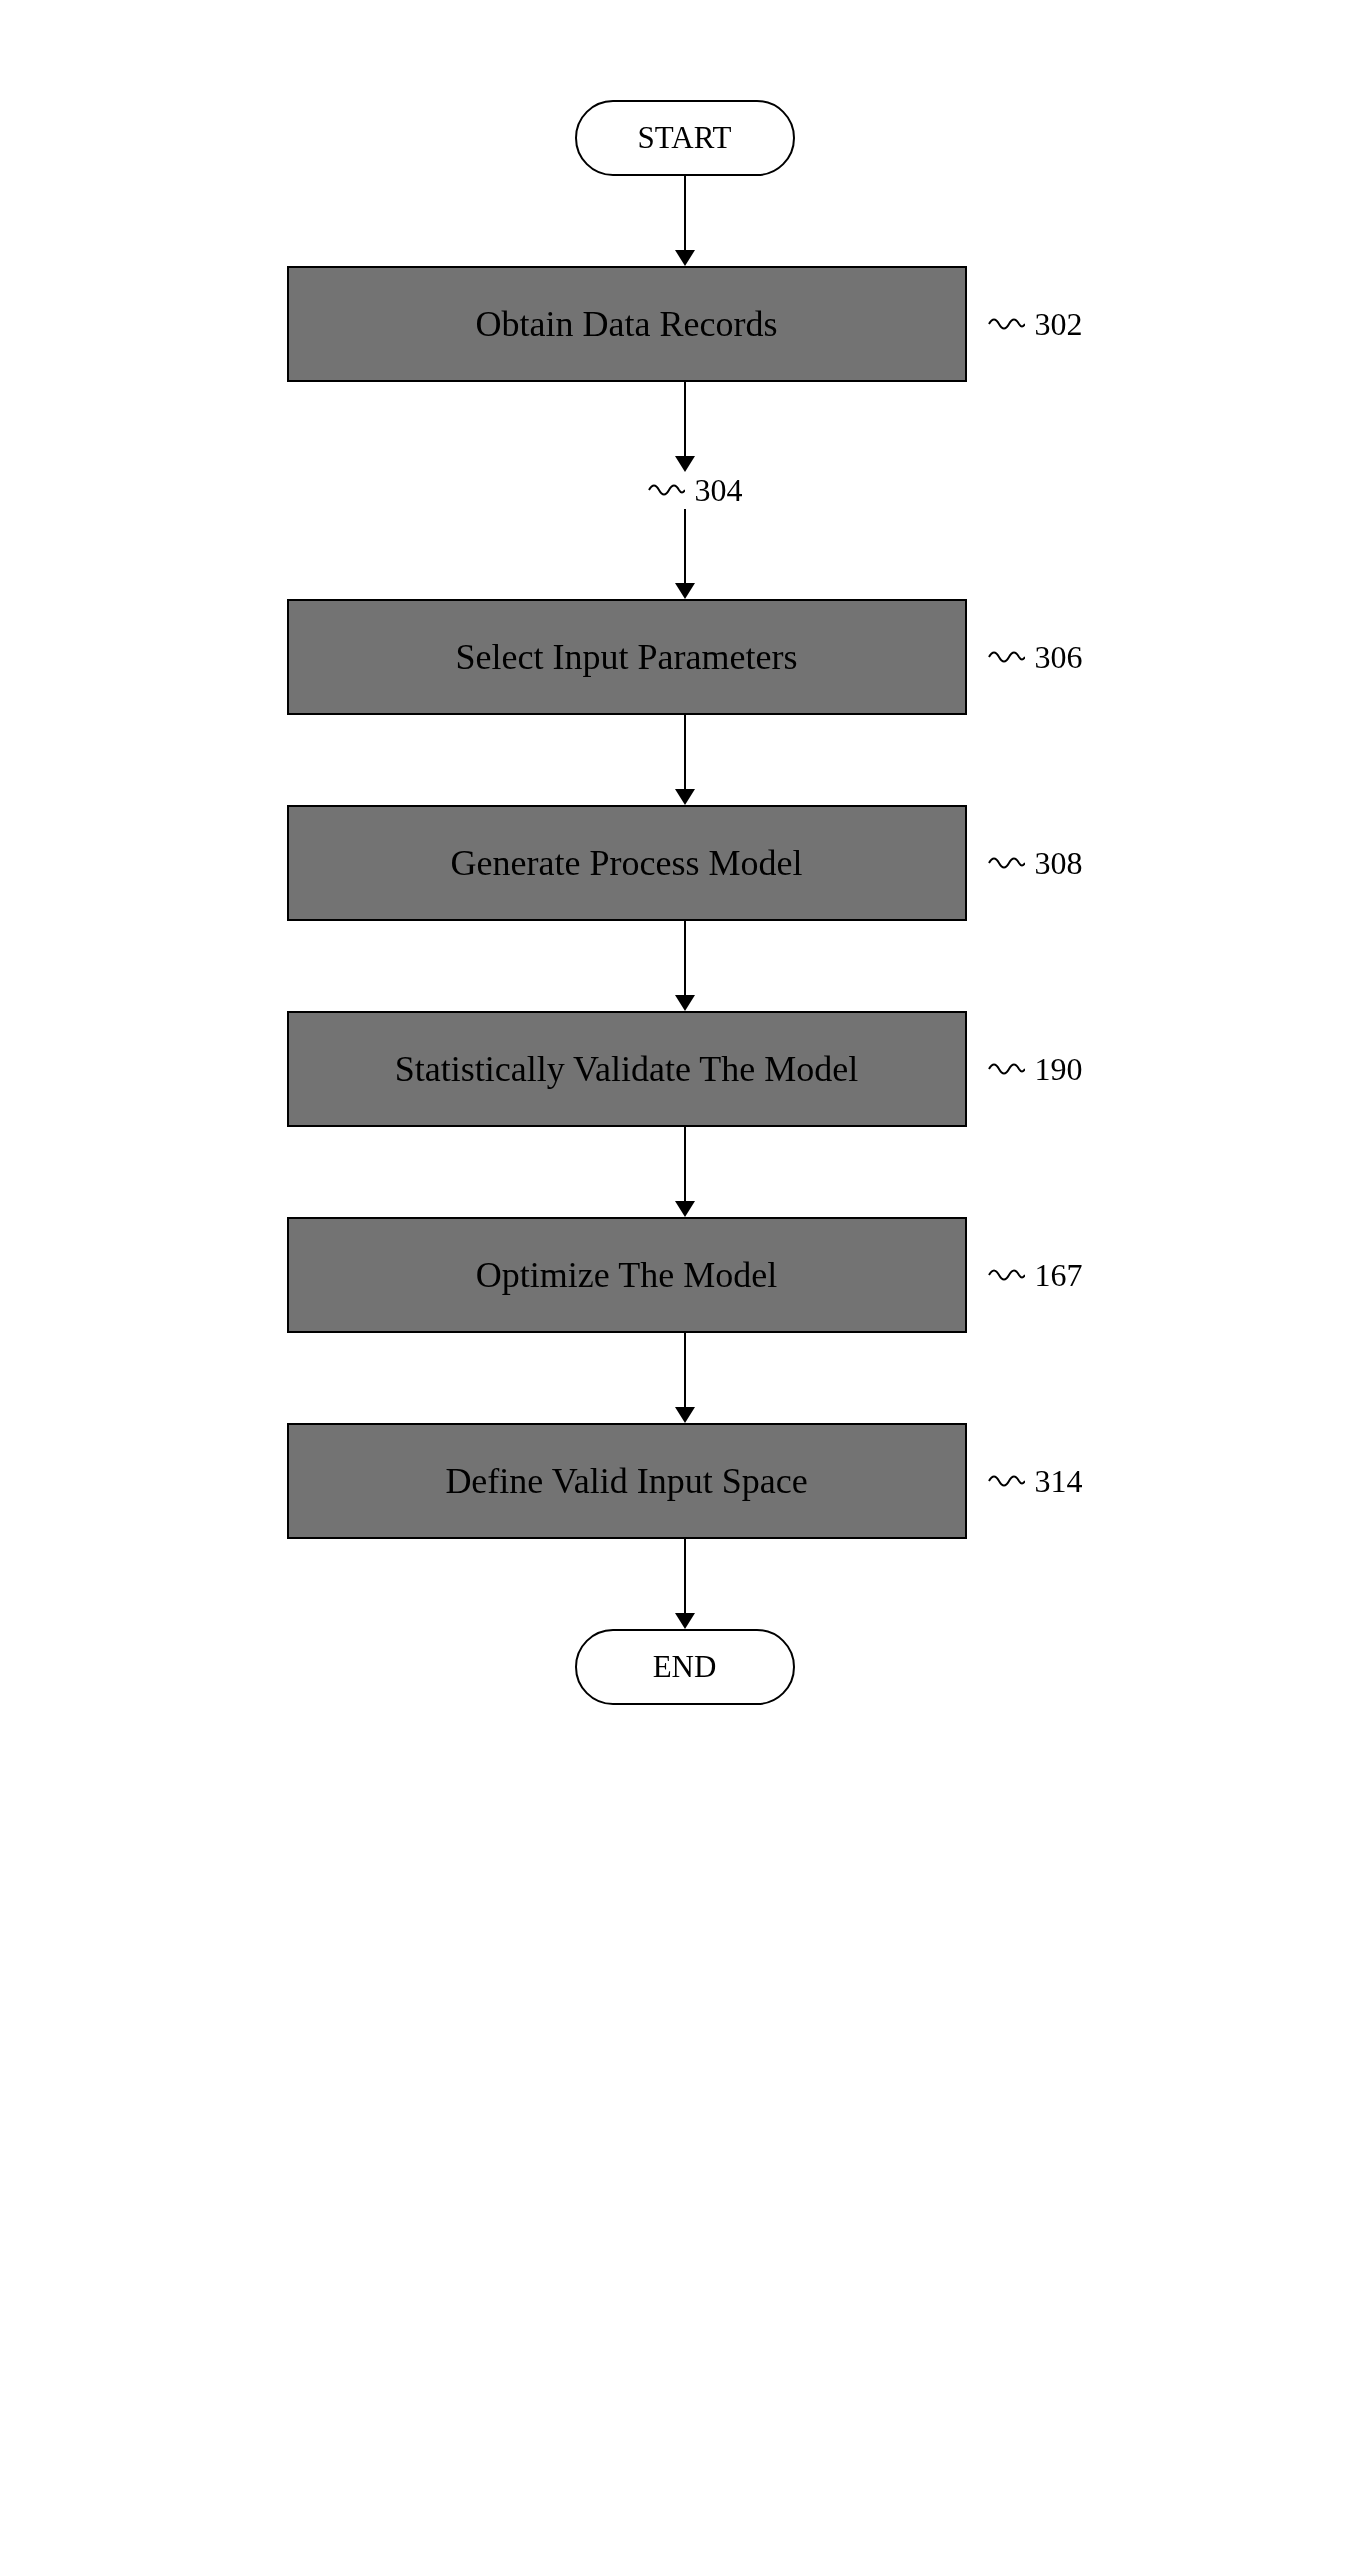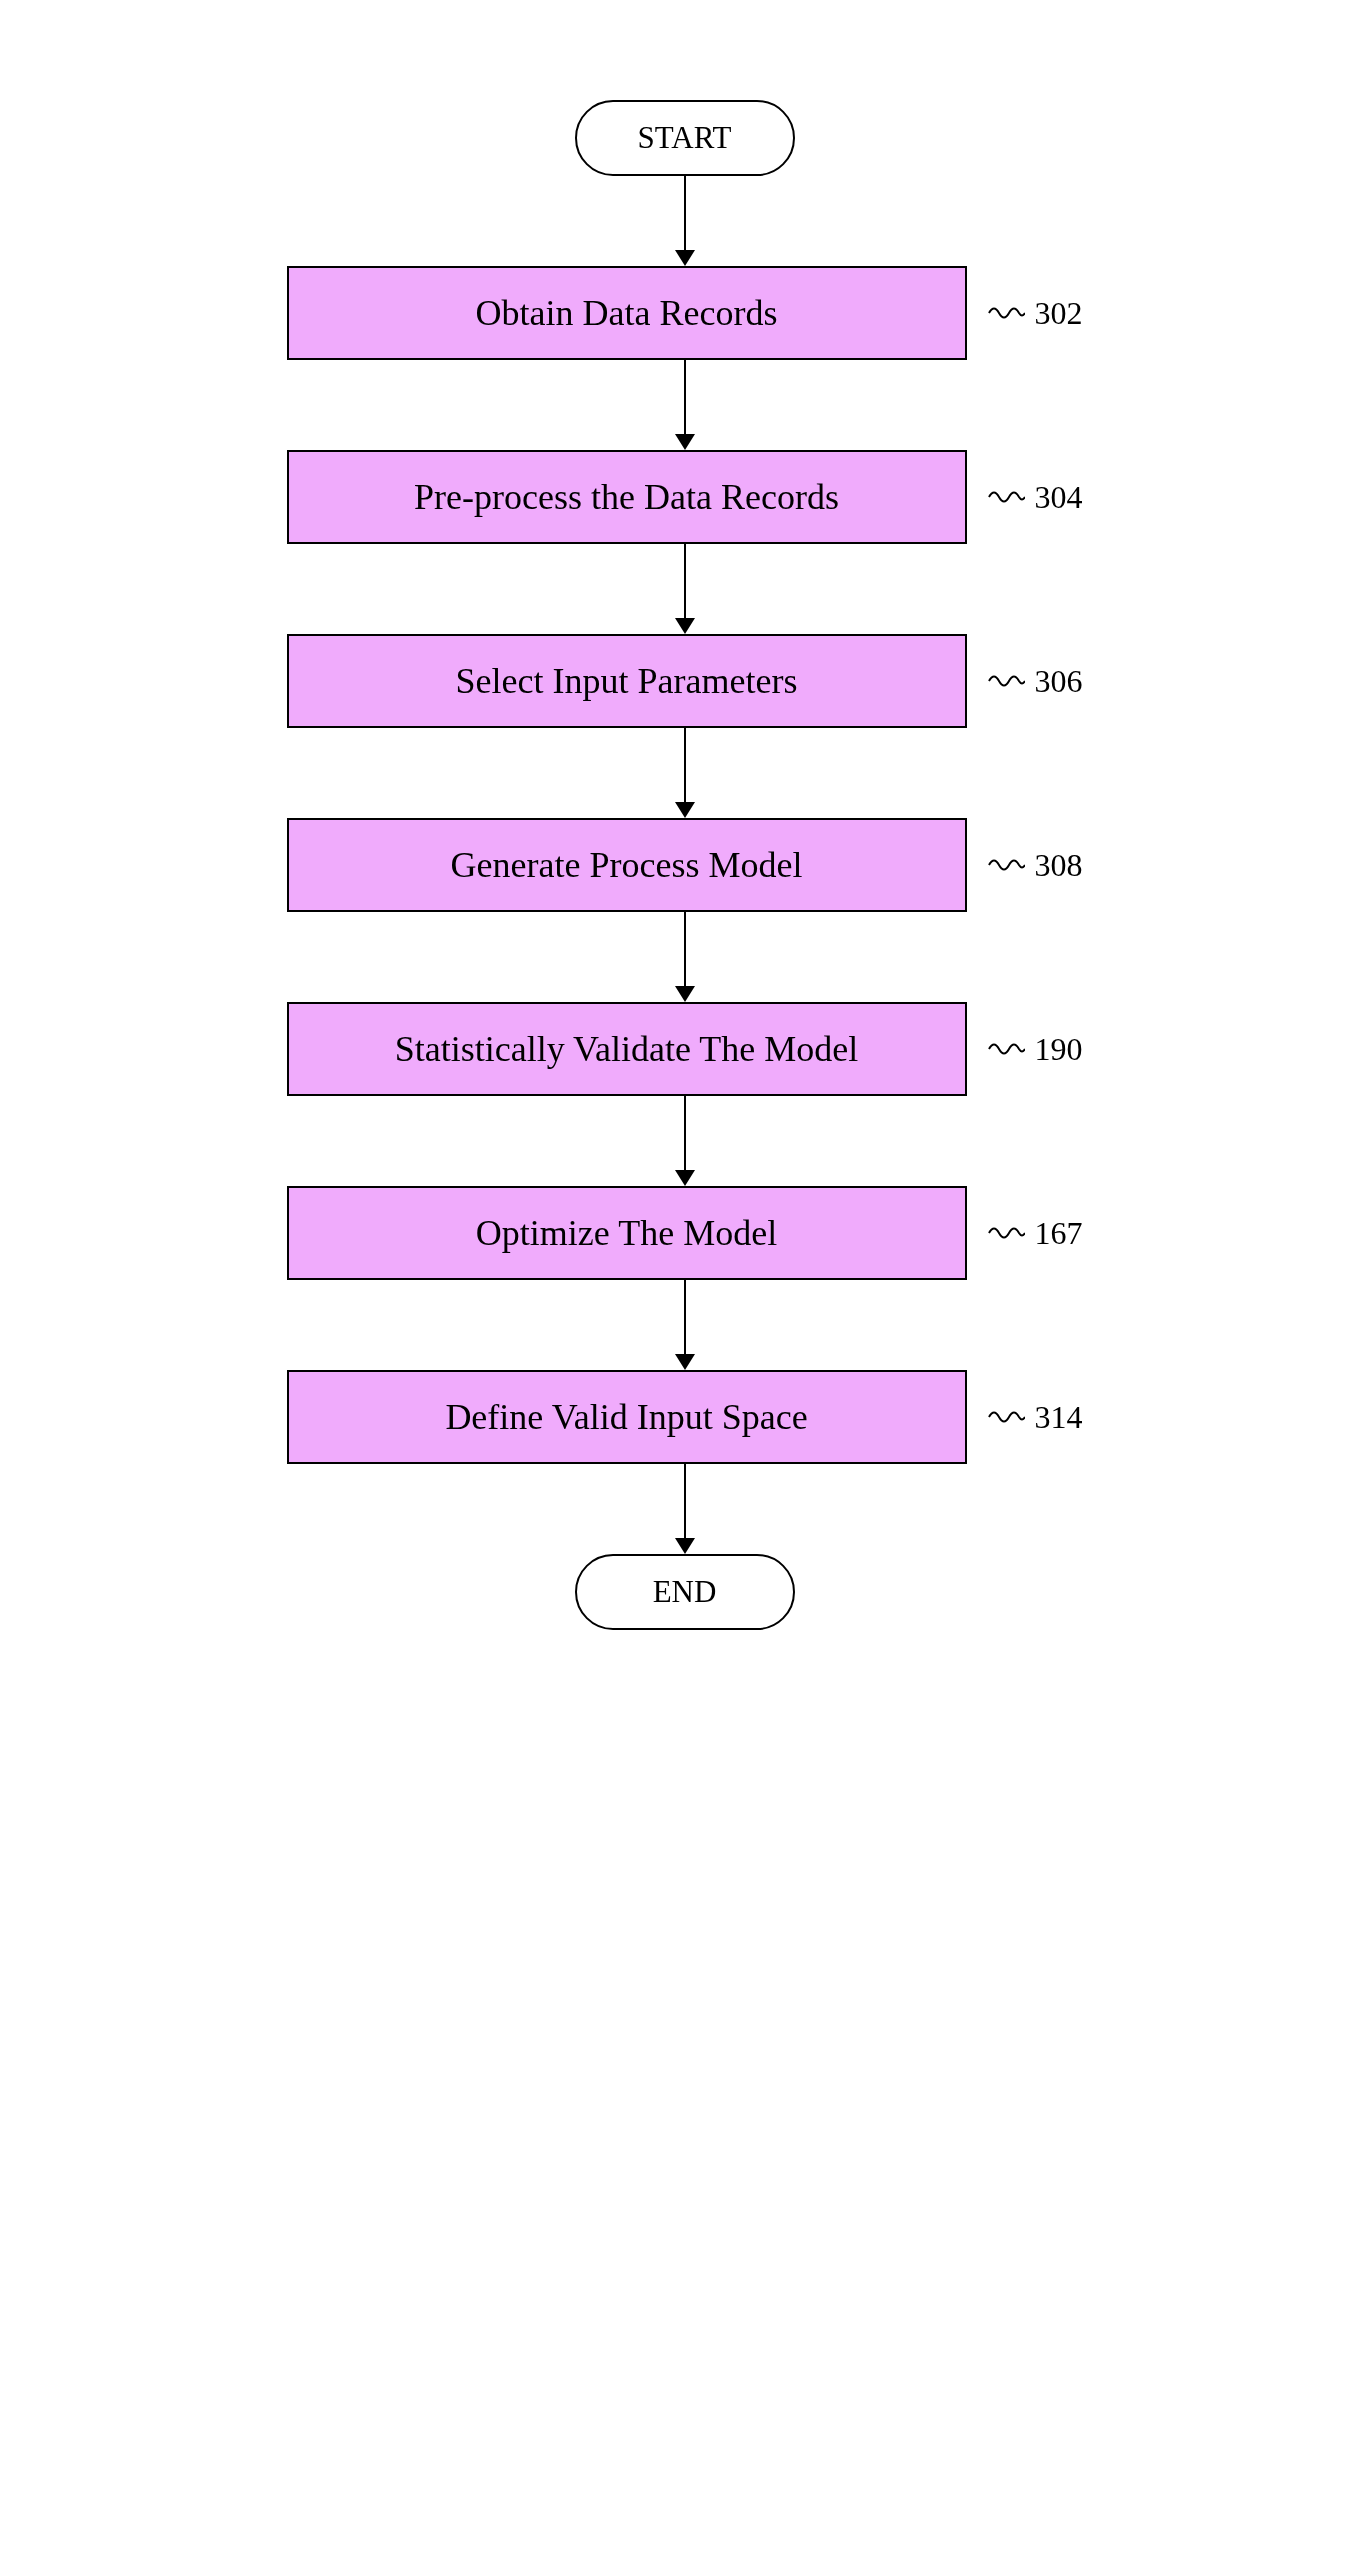--- a/index.html
+++ b/index.html
@@ -46,25 +46,25 @@
       font-weight: normal;
       text-align: center;
       background: #fff;
       min-width: 220px;
     }
 
     
     .process-box {
       border: 2px solid #000;
       border-radius: 0;
-      padding: 24px 40px;
+      padding: 35px 40px;
       font-size: 36px;
       font-weight: normal;
       text-align: center;
-      background: #f0abfc;
+      background: #737373;
       width: 680px;
     }
 
     
     .arrow {
       display: flex;
       flex-direction: column;
       align-items: center;
       height: 90px;
       position: relative;
@@ -134,21 +134,20 @@
         <span class="ref-number">302</span>
       </div>
     </div>
 
     <div class="arrow">
       <div class="arrow-line"></div>
       <div class="arrow-head"></div>
     </div>
 
     <div class="box-row">
-      <div class="process-box">Pre-process the Data Records</div>
       <div class="ref-label">
         <span class="squiggle">
           <svg width="38" height="22" viewBox="0 0 38 22" fill="none" xmlns="http://www.w3.org/2000/svg">
             <path d="M2 11 Q7 2, 12 11 Q17 20, 22 11 Q27 2, 32 11 Q35 16, 38 11" stroke="#000" stroke-width="2" fill="none"></path>
           </svg>
         </span>
         <span class="ref-number">304</span>
       </div>
     </div>
 

